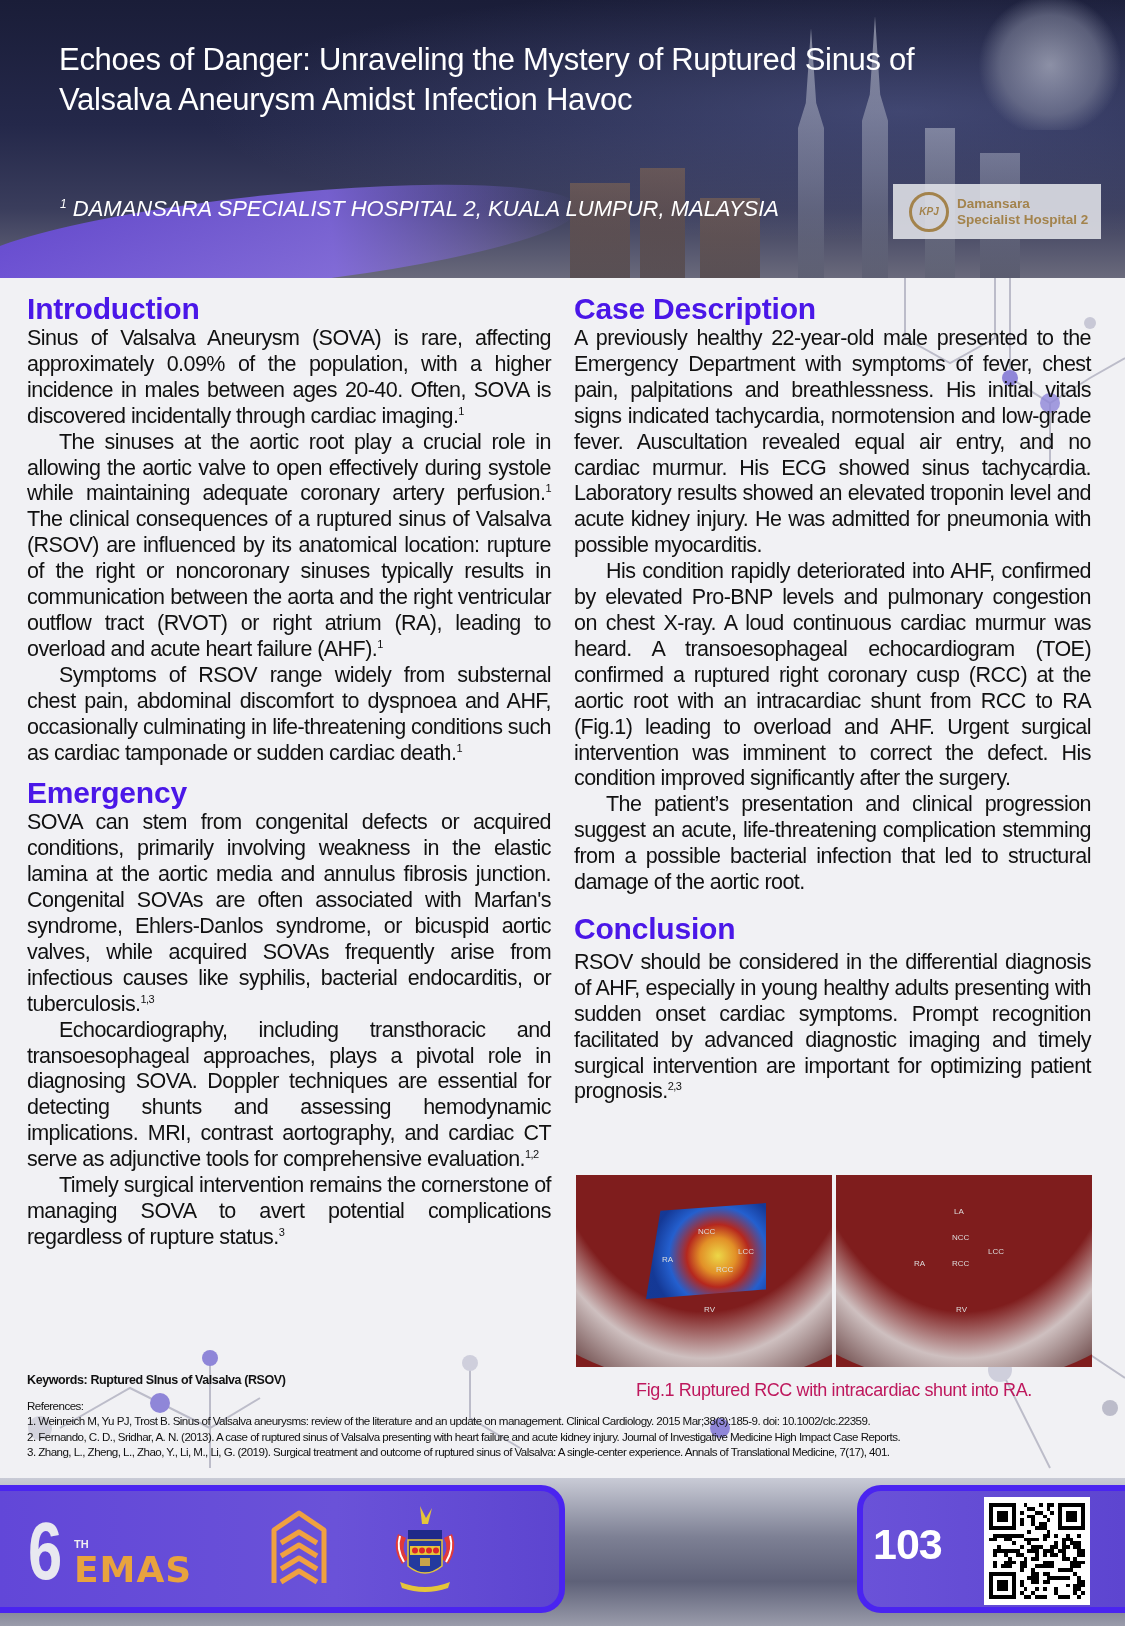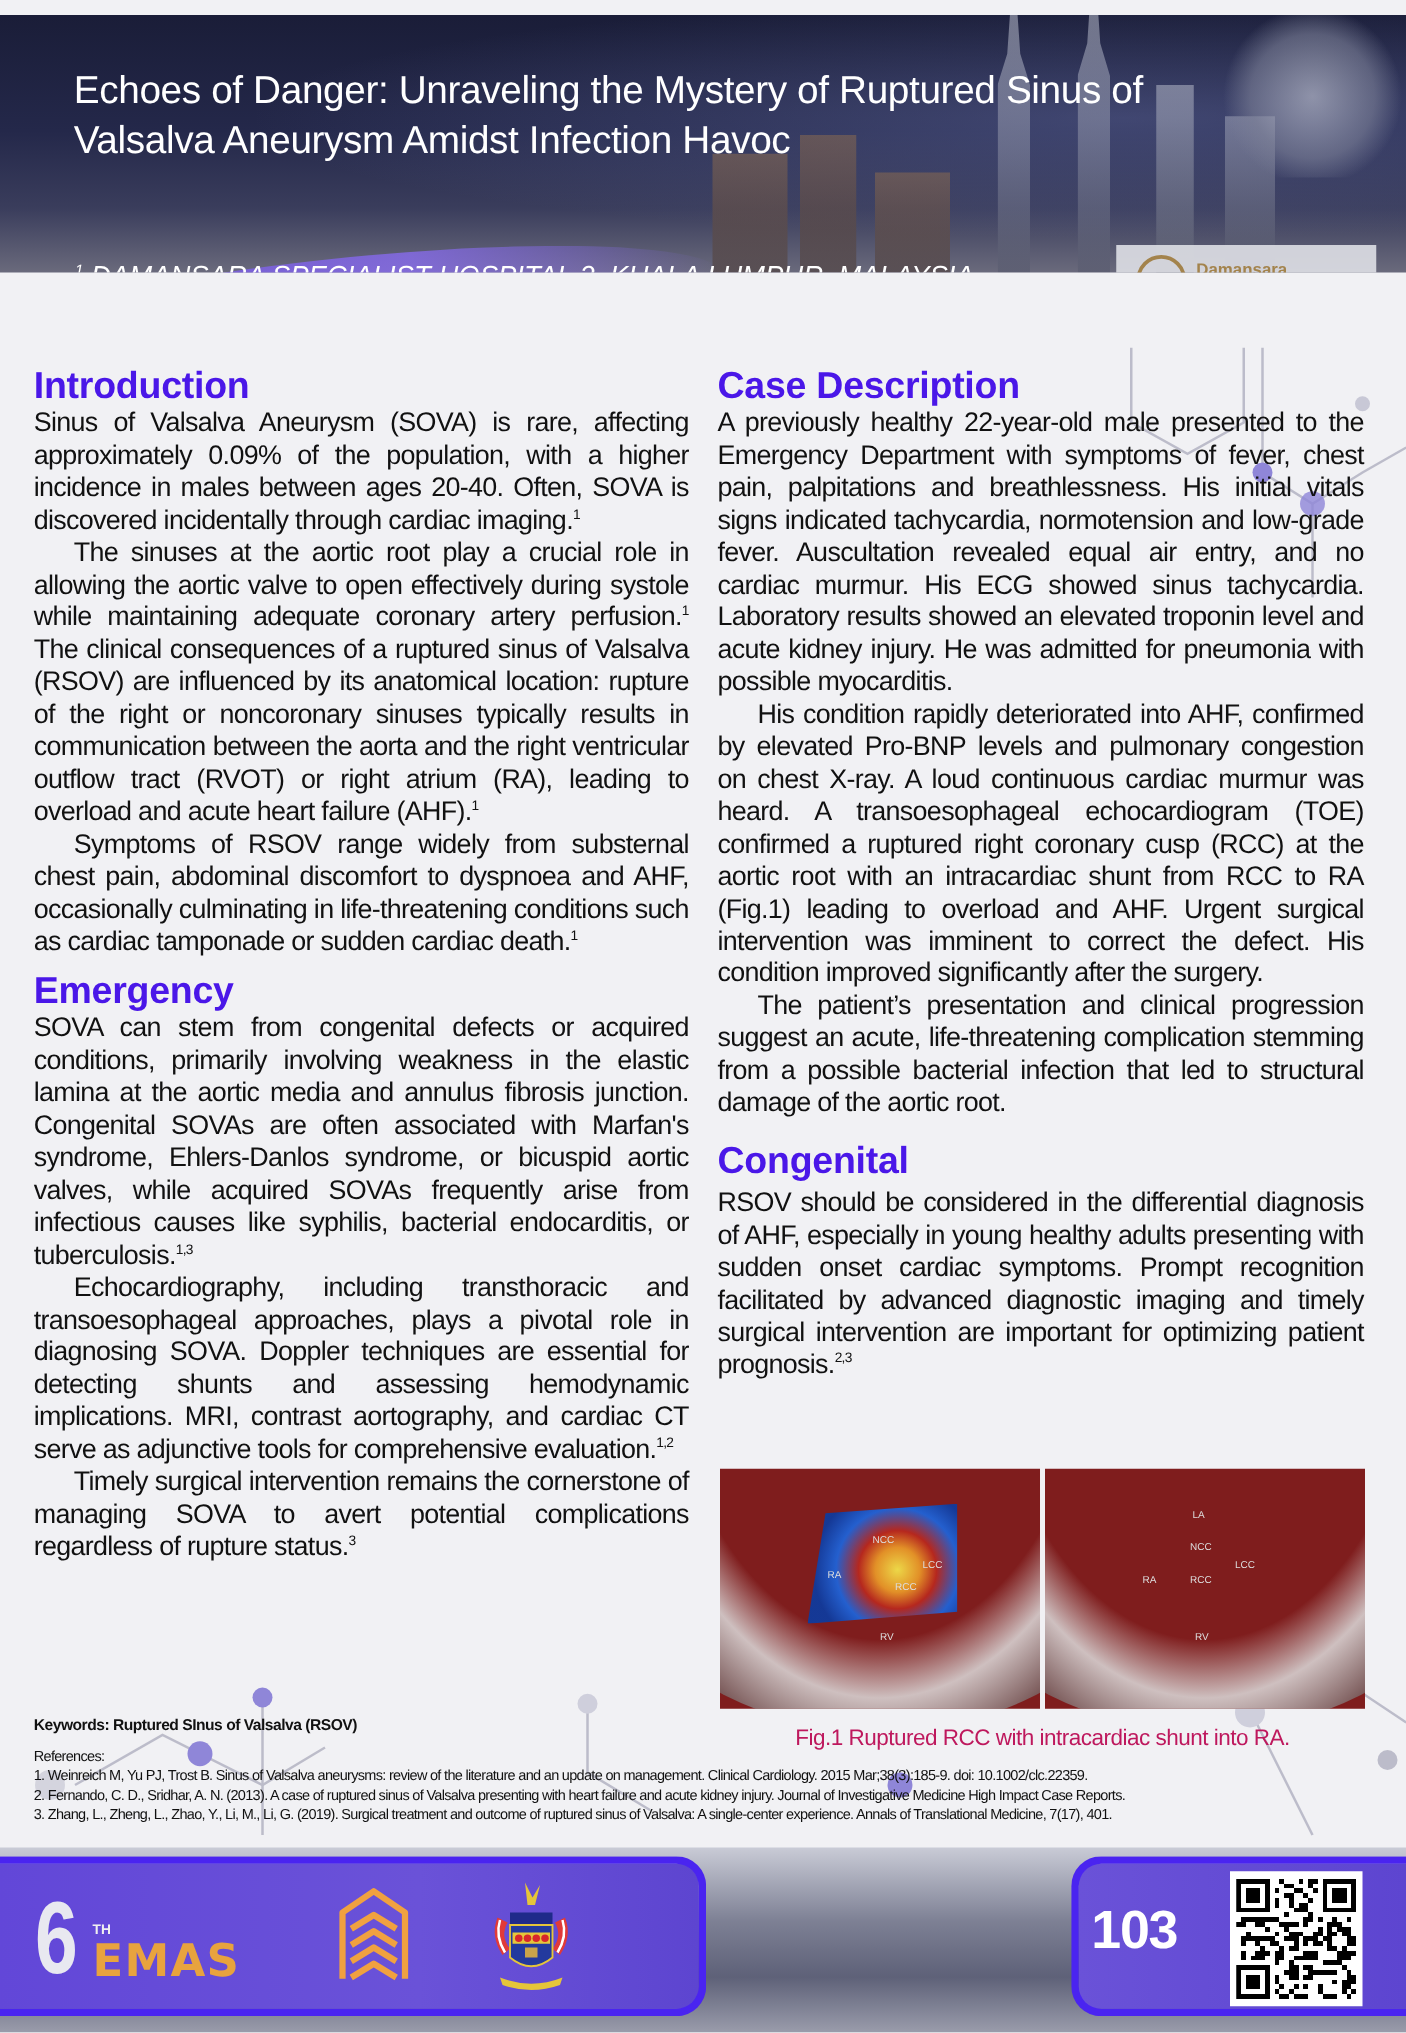--- a/index.html
+++ b/index.html
@@ -5,21 +5,21 @@
   * { box-sizing: border-box; margin: 0; padding: 0; }
   html, body { width: 1125px; height: 1626px; overflow: hidden; }
   body {
     position: relative;
     font-family: "Liberation Sans", sans-serif;
     background: #f1f1f4;
     color: #111;
   }
   
   .header {
-    position: absolute; left: 0; top: 12px; width: 1125px; height: 206px;
+    position: absolute; left: 0; top: 0; width: 1125px; height: 278px;
     background:
       radial-gradient(ellipse at 80% 40%, rgba(120,130,190,0.35), transparent 55%),
       linear-gradient(180deg, #1a1d38 0%, #24284a 45%, #3a3d5c 75%, #6a6a7c 100%);
     overflow: hidden;
   }
   .header .wave {
     position: absolute; left: -40px; top: 195px; width: 620px; height: 90px;
     border-radius: 50%;
     background: linear-gradient(90deg, #6d48f0, #8a6cf5 60%, transparent);
     opacity: 0.75; transform: rotate(-6deg);
@@ -224,21 +224,21 @@
 
 <div class="col right">
   <section>
     <h2>Case Description</h2>
     <p>A previously healthy 22-year-old male presented to the Emergency Department with symptoms of fever, chest pain, palpitations and breathlessness. His initial vitals signs indicated tachycardia, normotension and low-grade fever.  Auscultation revealed equal air entry, and no cardiac murmur. His ECG showed sinus tachycardia. Laboratory results showed an elevated troponin level and acute kidney injury. He was admitted for pneumonia with possible myocarditis.</p>
     <p class="indent">His condition rapidly deteriorated into AHF, confirmed by elevated Pro-BNP levels and pulmonary congestion on chest X-ray. A loud continuous cardiac murmur was heard. A transoesophageal echocardiogram (TOE) confirmed a ruptured right coronary cusp (RCC) at the aortic root with an intracardiac shunt from RCC to RA (Fig.1) leading to overload and AHF. Urgent surgical intervention was imminent to correct the defect. His condition improved significantly after the surgery.</p>
     <p class="indent">The patient’s presentation and clinical progression suggest an acute, life-threatening complication stemming from a possible bacterial infection that led to structural damage of the aortic root.</p>
   </section>
 
   <section class="sec concl">
-    <h2>Congenital</h2>
+    <h2>Conclusion</h2>
     <p><span>RSOV should be considered in the differential diagnosis of AHF, especially in young healthy adults presenting with sudden onset cardiac symptoms. Prompt recognition facilitated by advanced diagnostic imaging and timely surgical intervention are important for optimizing patient prognosis.</span><sup>2,3</sup></p>
   </section>
 </div>
 
 <div class="figure">
   <div class="echo">
     <div class="fan"></div>
     <div class="doppler"></div>
     <span class="lbl" style="left:122px;top:52px">NCC</span>
     <span class="lbl" style="left:162px;top:72px">LCC</span>

